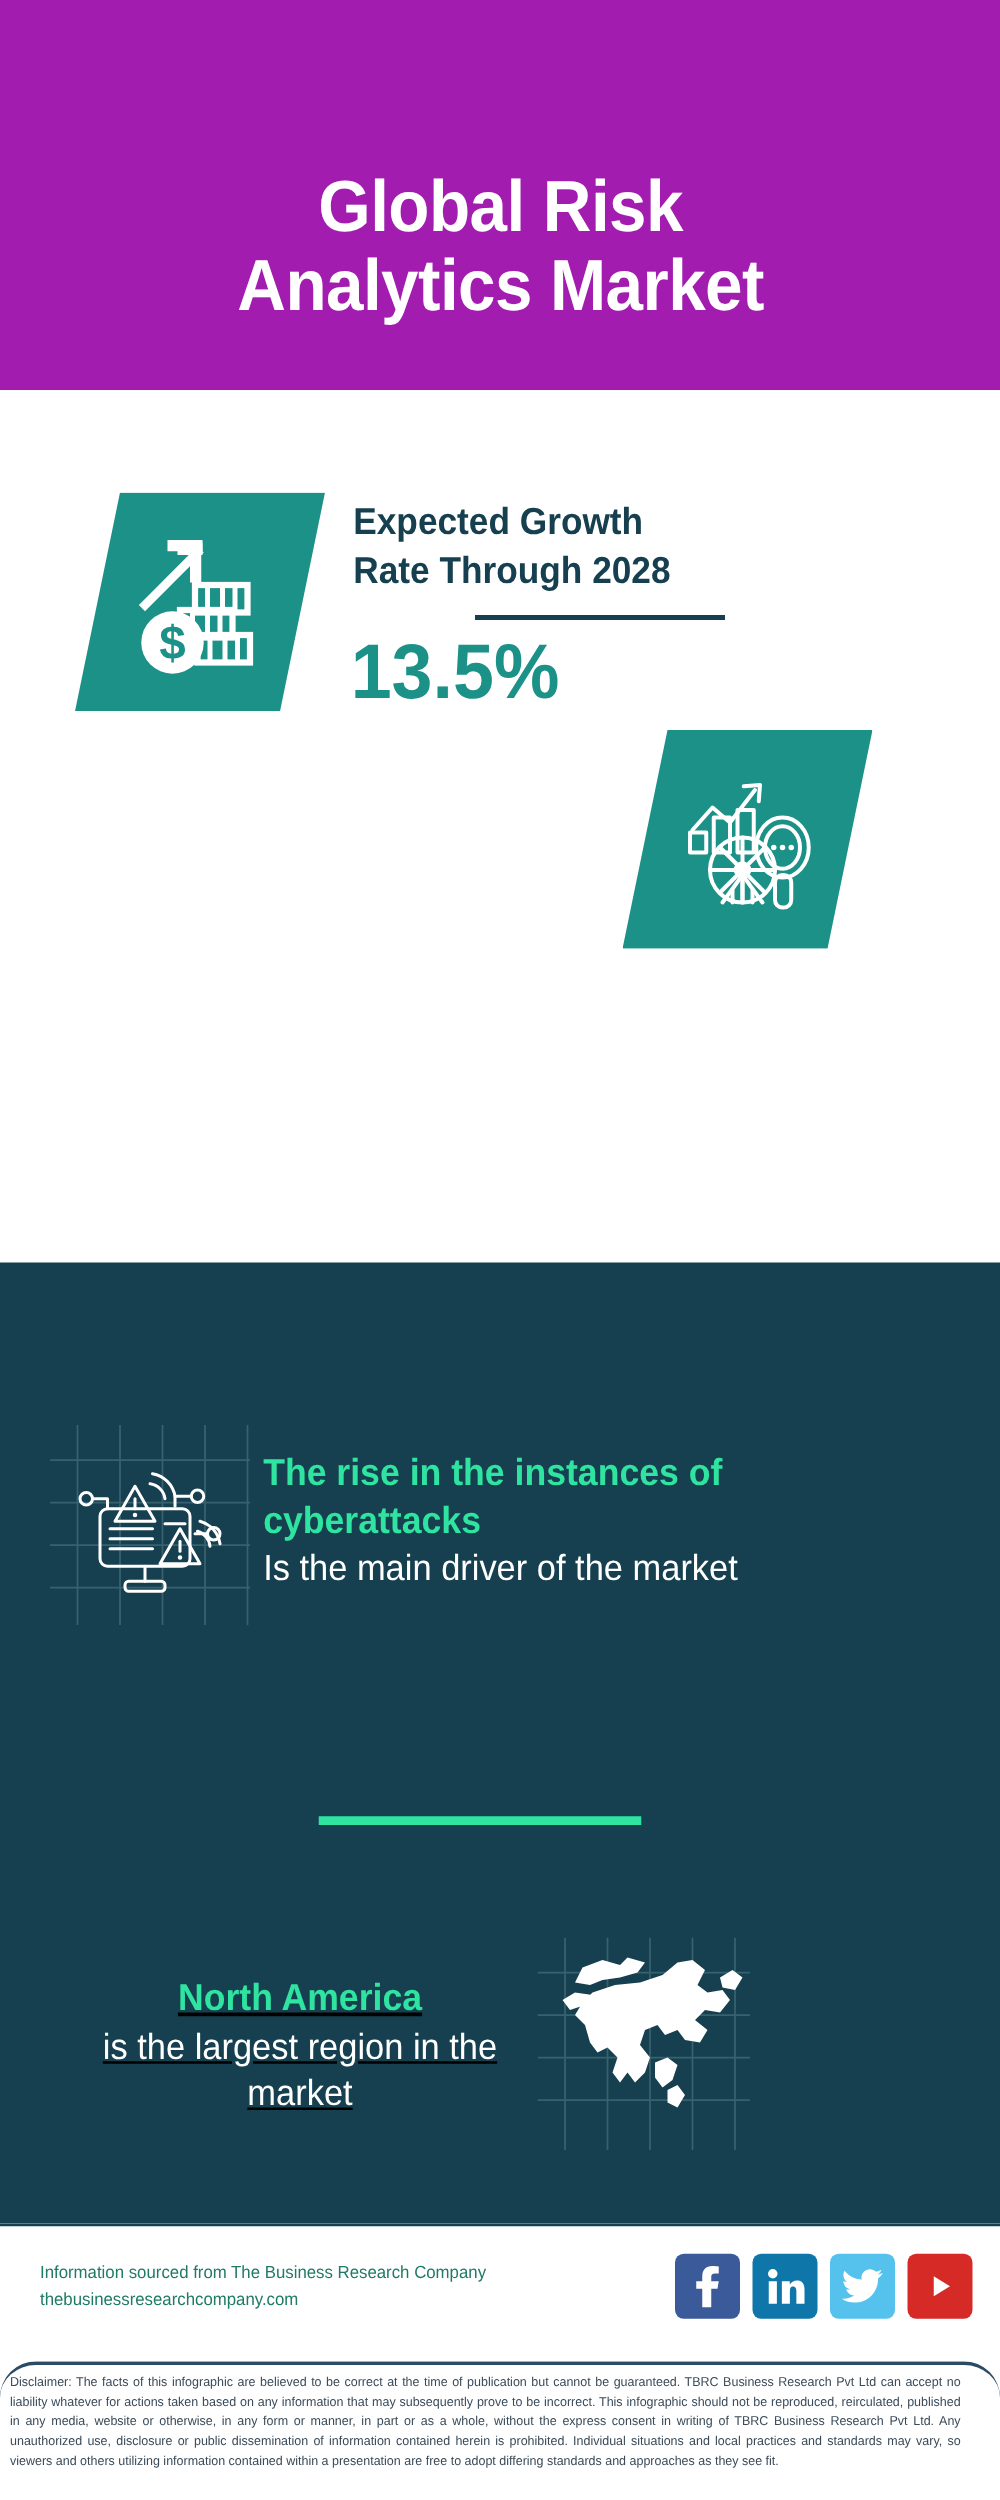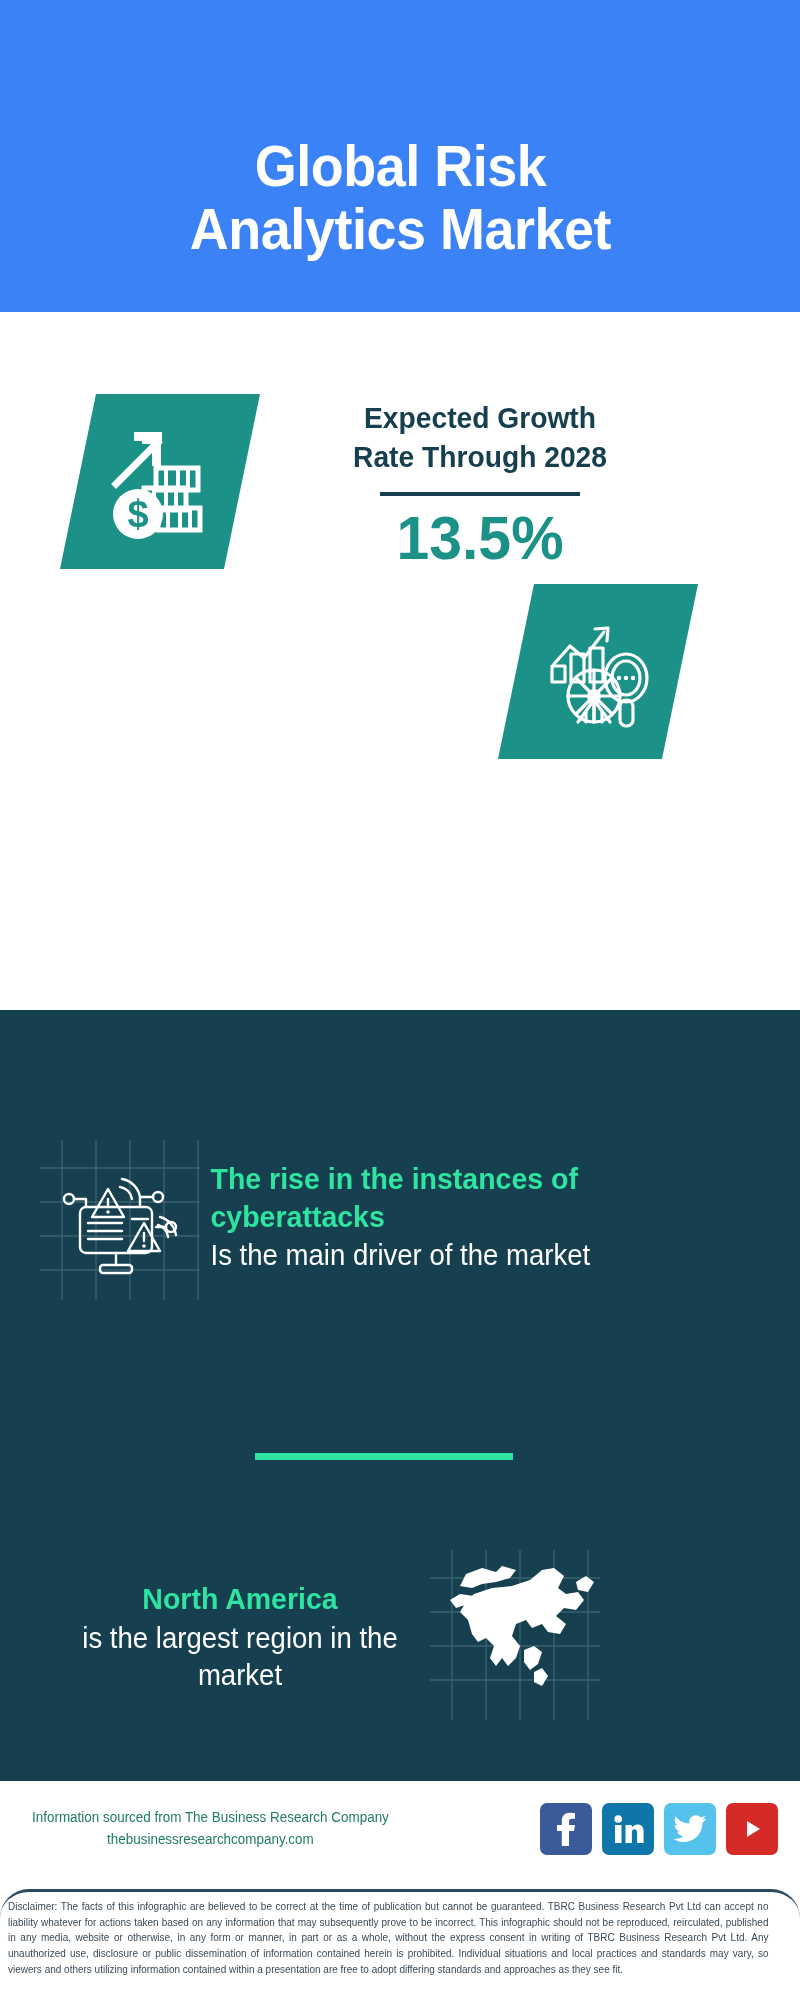--- a/index.html
+++ b/index.html
@@ -15,21 +15,21 @@
     height: 2000px;
     overflow: hidden;
     background: #ffffff;
   }
 
   
   .header {
     position: absolute;
     left: 0; top: 0;
     width: 800px; height: 396px;
-    background: #3b82f6;
+    background: #a21caf;
     display: flex;
     align-items: center;
     justify-content: center;
   }
   .header-title {
     color: #ffffff;
     font-family: "Liberation Sans Narrow", "Liberation Sans", sans-serif;
     font-weight: 700;
     font-size: 58px;
     line-height: 1.08;
@@ -60,21 +60,21 @@
     left: 60px; top: 82px;
     width: 200px; height: 175px;
     clip-path: polygon(18% 0%, 100% 0%, 82% 100%, 0% 100%);
   }
   .para-right {
     left: 498px; top: 272px;
     width: 200px; height: 175px;
     clip-path: polygon(18% 0%, 100% 0%, 82% 100%, 0% 100%);
   }
 
-  .stat-block { position: absolute; text-align: center; }
+  .stat-block { position: absolute; }
   .stat-growth { left: 270px; top: 86px; width: 420px; }
   .stat-size   { left: 40px;  top: 258px; width: 420px; }
 
   .stat-label {
     color: #16404f;
     font-family: "Liberation Sans Narrow", "Liberation Sans", sans-serif;
     font-weight: 700;
     font-size: 30px;
     line-height: 1.3;
     white-space: pre-line;
@@ -143,30 +143,30 @@
     width: 258px; height: 7px;
     background: #2fe3a0;
   }
 
   .region-row { position: absolute; left: 0; top: 1580px; width: 800px; }
   .region-text {
     position: absolute;
     left: 40px; top: 0;
     width: 400px;
     text-align: center;
+    text-decoration: underline;
   }
 
   
   .footer {
     position: absolute;
     left: 0; top: 1779px;
     width: 800px; height: 110px;
     background: #ffffff;
     border-top: 2px solid #16404f;
-    text-align: center;
   }
   .footer-src {
     position: absolute;
     left: 32px; top: 26px;
     color: #1f7a66;
     font-family: "Liberation Sans Narrow", "Liberation Sans", sans-serif;
     font-size: 14px;
     line-height: 1.55;
     transform: scaleX(0.96);
     transform-origin: left center;

